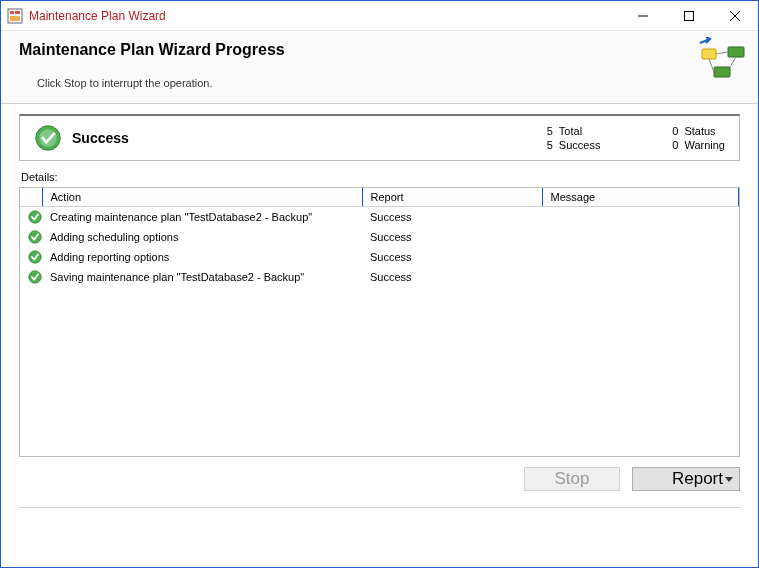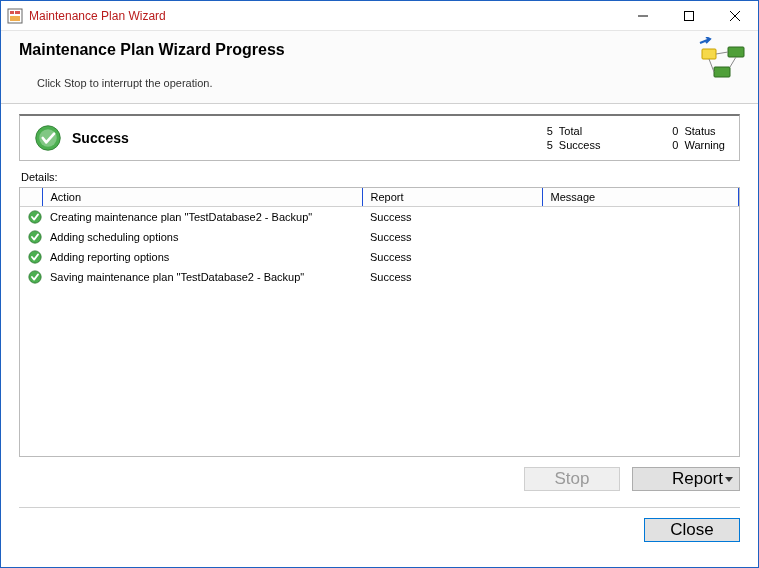--- a/index.html
+++ b/index.html
@@ -269,17 +269,14 @@
   <div class="btn-row">
     <button class="btn" disabled="">Stop</button>
     <button class="btn report-btn">
       <span>Report</span>
       <span class="caret-down"></span>
     </button>
   </div>
 
   <div class="separator"></div>
 
-  <div class="btn-row">
-    <button class="btn primary">Close</button>
-  </div>
 
 </div>
 
 </body></html>

